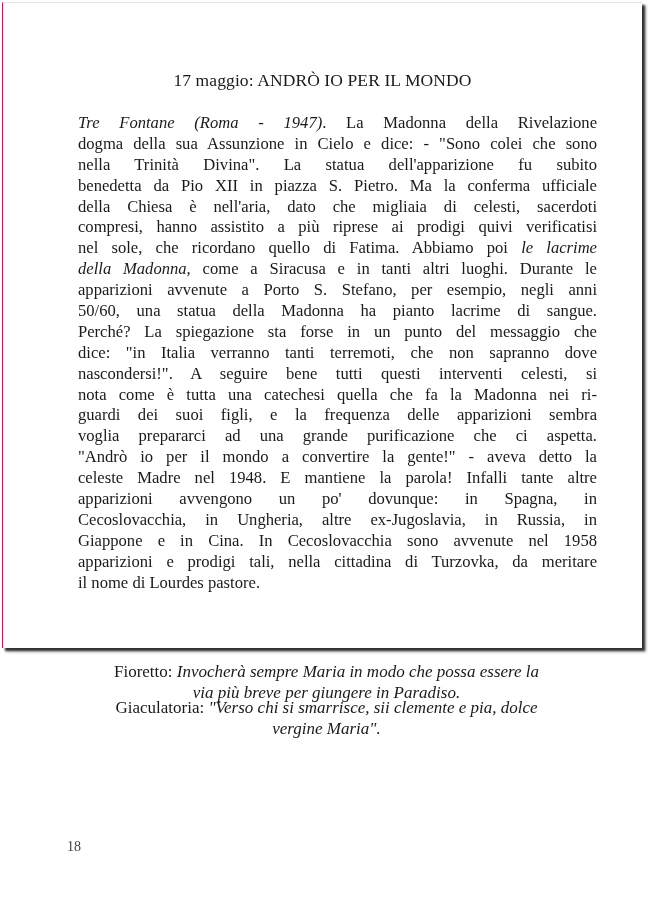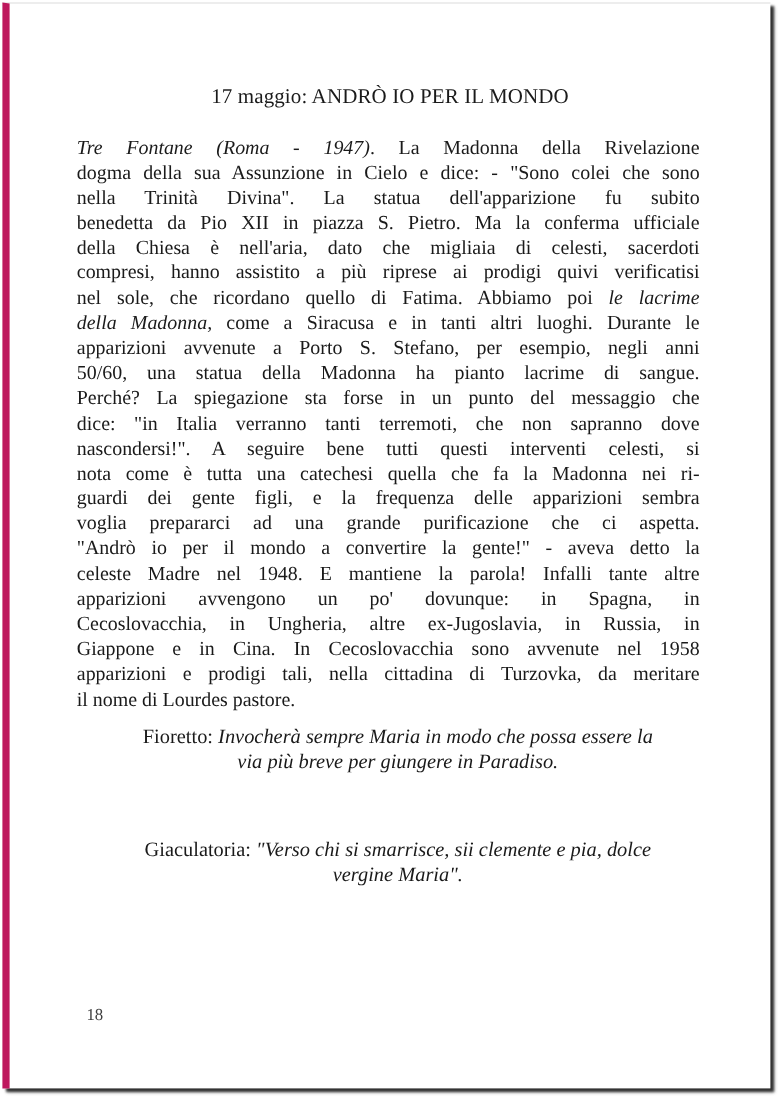--- a/index.html
+++ b/index.html
@@ -11,42 +11,42 @@
       width: 648px;
       height: 913px;
       position: relative;
       overflow: hidden;
     }
     .page {
       position: absolute;
       left: 2px;
       top: 2px;
       width: 640px;
-      height: 905px;
+      height: 646px;
       background: #ffffff;
       border-top: 1px solid #e2e2e2;
-      border-left: 6px solid #be185d;
+      border-left: 1px solid #be185d;
       box-shadow: 3px 3px 2px rgba(0,0,0,0.75), 4px 4px 3px rgba(0,0,0,0.25);
       box-sizing: border-box;
       font-family: "DejaVu Serif", "Liberation Serif", serif;
       color: #1a1a1a;
     }
     .title {
       position: absolute;
       left: 0;
       right: 0;
       top: 67px;
       text-align: center;
       font-family: "Liberation Serif", serif;
       font-size: 17.5px;
       letter-spacing: 0.1px;
     }
     .body-text {
       position: absolute;
-      left: 56px;
+      left: 75px;
       width: 519px;
       top: 110px;
       font-family: "Liberation Serif", serif;
       font-size: 16.6px;
       line-height: 20.9px;
       text-align: justify;
     }
     .body-text .line {
       display: block;
       text-align: justify;
@@ -60,21 +60,21 @@
     .line .it { font-style: italic; }
     .center-block {
       position: absolute;
       left: 64px;
       width: 519px;
       text-align: center;
       font-family: "Liberation Serif", serif;
       font-size: 17px;
       line-height: 21px;
     }
-    .fioretto { top: 600px; }
+    .fioretto { top: 658px; }
     .giaculatoria { top: 694px; }
     .center-block .it { font-style: italic; }
     .page-number {
       position: absolute;
       left: 64px;
       top: 836px;
       font-family: "Liberation Serif", serif;
       font-size: 14px;
       color: #404040;
     }
@@ -93,21 +93,21 @@
       <span class="line"><span>della Chiesa è nell'aria, dato che migliaia di celesti, sacerdoti</span></span>
       <span class="line"><span>compresi, hanno assistito a più riprese ai prodigi quivi verificatisi</span></span>
       <span class="line"><span>nel sole, che ricordano quello di Fatima. Abbiamo poi </span><span class="it">le lacrime</span></span>
       <span class="line"><span class="it">della Madonna,</span><span> come a Siracusa e in tanti altri luoghi. Durante le</span></span>
       <span class="line"><span>apparizioni avvenute a Porto S. Stefano, per esempio, negli anni</span></span>
       <span class="line"><span>50/60, una statua della Madonna ha pianto lacrime di sangue.</span></span>
       <span class="line"><span>Perché? La spiegazione sta forse in un punto del messaggio che</span></span>
       <span class="line"><span>dice: "in Italia verranno tanti terremoti, che non sapranno dove</span></span>
       <span class="line"><span>nascondersi!". A seguire bene tutti questi interventi celesti, si</span></span>
       <span class="line"><span>nota come è tutta una catechesi quella che fa la Madonna nei ri-</span></span>
-      <span class="line"><span>guardi dei gente figli, e la frequenza delle apparizioni sembra</span></span>
+      <span class="line"><span>guardi dei suoi figli, e la frequenza delle apparizioni sembra</span></span>
       <span class="line"><span>voglia prepararci ad una grande purificazione che ci aspetta.</span></span>
       <span class="line"><span>"Andrò io per il mondo a convertire la gente!" - aveva detto la</span></span>
       <span class="line"><span>celeste Madre nel 1948. E mantiene la parola! Infalli tante altre</span></span>
       <span class="line"><span>apparizioni avvengono un po' dovunque: in Spagna, in</span></span>
       <span class="line"><span>Cecoslovacchia, in Ungheria, altre ex-Jugoslavia, in Russia, in</span></span>
       <span class="line"><span>Giappone e in Cina. In Cecoslovacchia sono avvenute nel 1958</span></span>
       <span class="line"><span>apparizioni e prodigi tali, nella cittadina di Turzovka, da meritare</span></span>
       <span class="line last"><span>il nome di Lourdes pastore.</span></span>
     </div>
 

